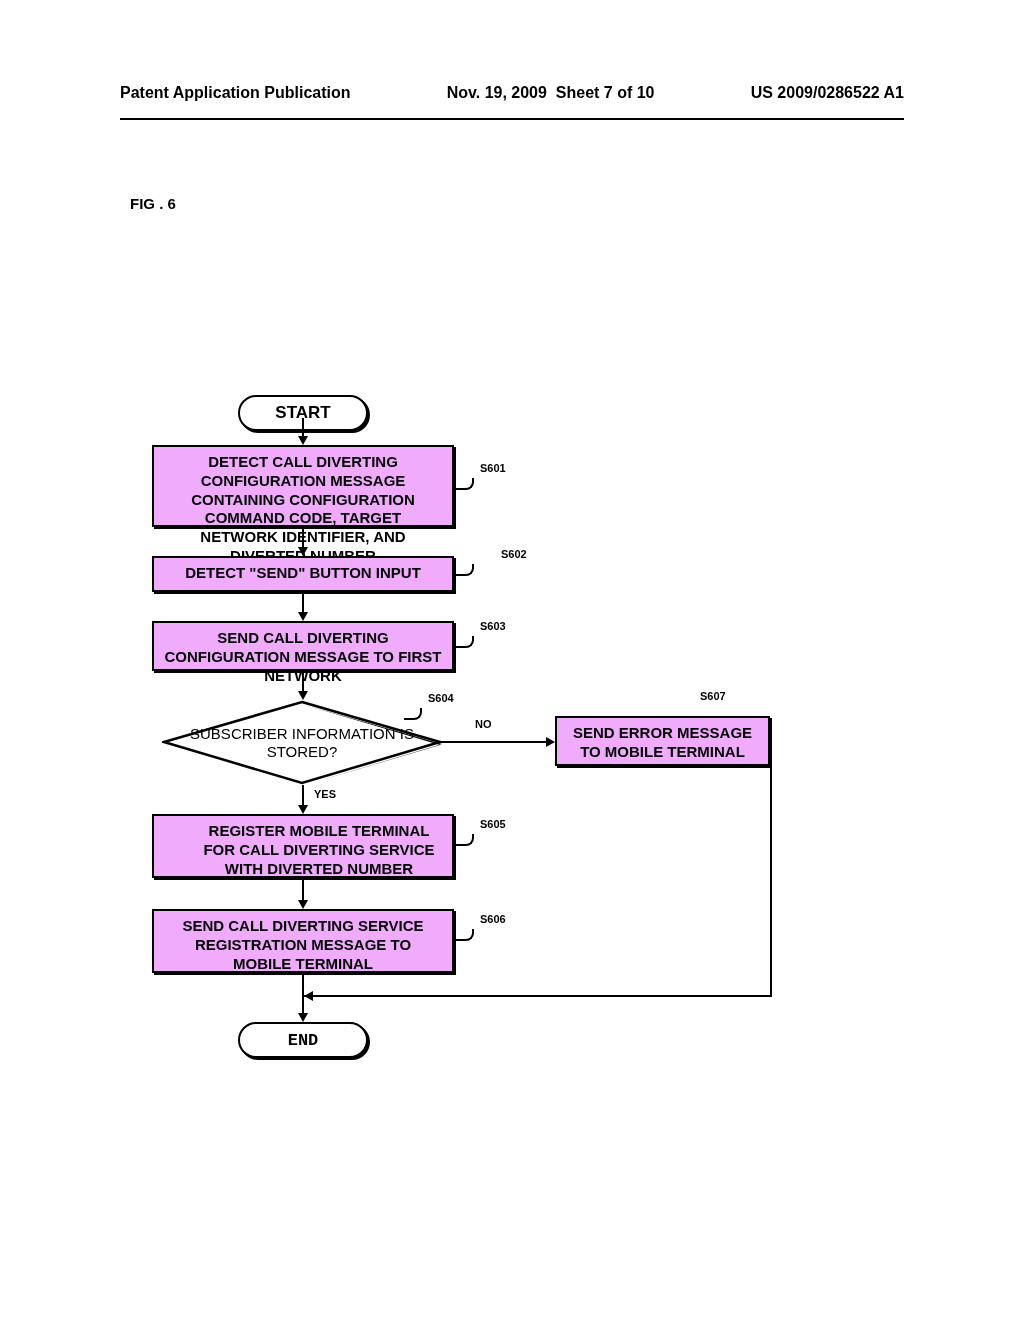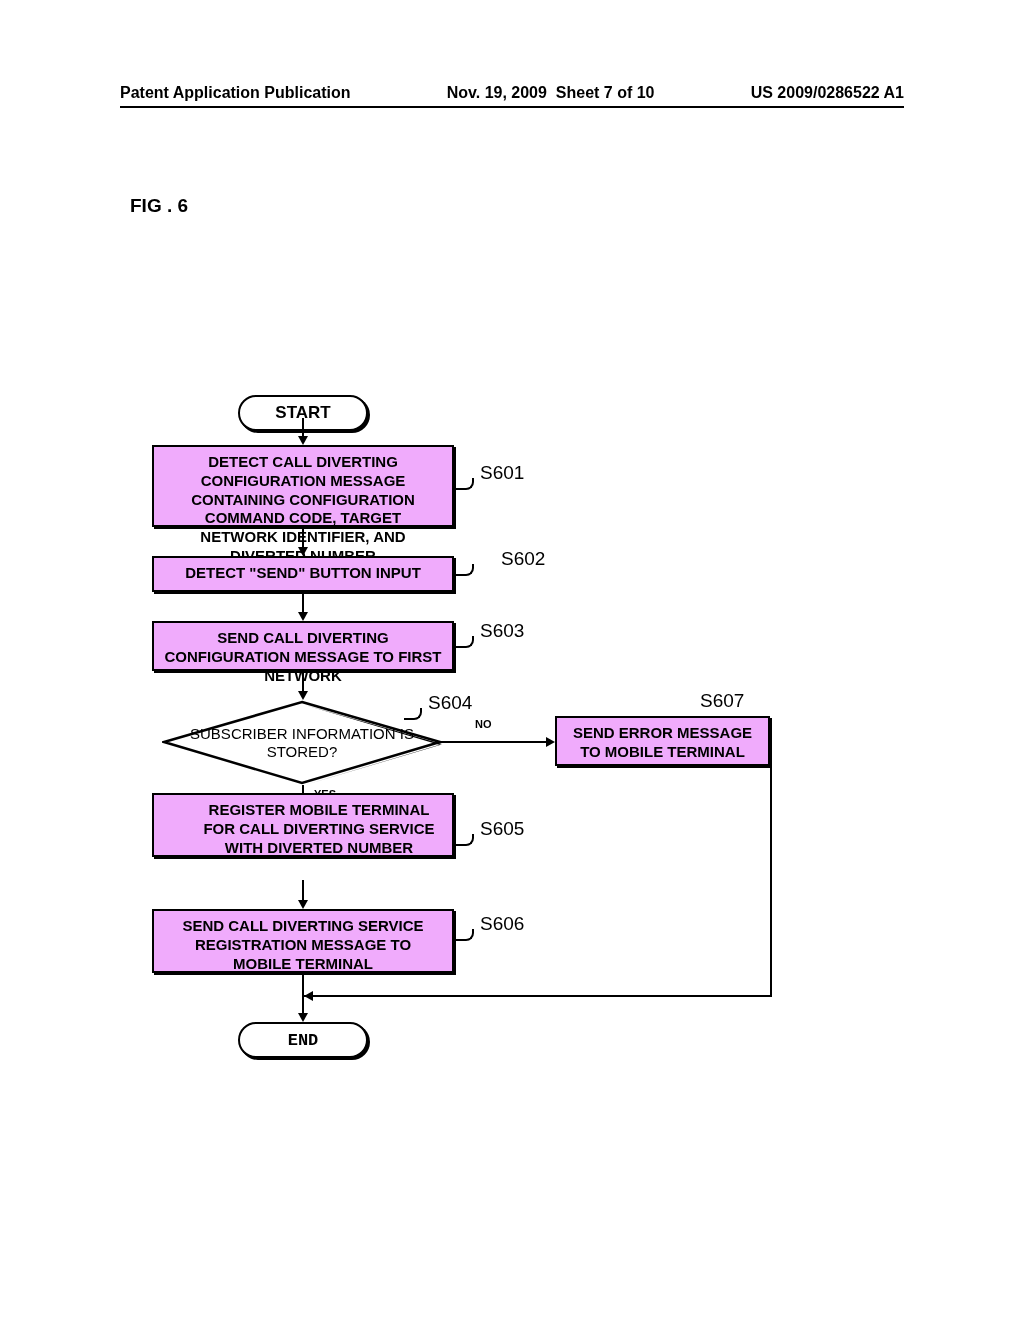--- a/index.html
+++ b/index.html
@@ -9,31 +9,31 @@
       background: white;
       font-family: Arial, Helvetica, sans-serif;
       position: relative;
     }
     .header {
       position: absolute;
       top: 84px;
       left: 120px;
       right: 120px;
       border-bottom: 2px solid #000;
-      padding-bottom: 4px;
+      padding-bottom: 16px;
       display: flex;
       justify-content: space-between;
       font-size: 16px;
       font-weight: bold;
     }
     .figure-label {
       position: absolute;
       top: 195px;
       left: 130px;
-      font-size: 19px;
+      font-size: 15px;
       font-weight: bold;
     }
     .diagram {
       position: absolute;
       top: 380px;
       left: 140px;
       right: 180px;
     }
     .terminator {
       width: 130px;
@@ -74,22 +74,22 @@
       display: flex;
       align-items: center;
       justify-content: center;
       text-align: center;
       font-weight: normal;
       font-size: 15px;
       line-height: 1.2;
     }
     .step-label {
       position: absolute;
-      font-weight: normal;
-      font-size: 19px;
+      font-weight: bold;
+      font-size: 11px;
     }
     .branch-label {
       position: absolute;
       font-weight: bold;
       font-size: 11px;
     }
     .arrow-line {
       position: absolute;
       background: #000;
     }
@@ -187,21 +187,21 @@
 
   <div class="process" style="left:415px; top:336px; width:215px; height:50px;">
     <span>SEND ERROR MESSAGE TO MOBILE TERMINAL</span>
   </div>
   <div class="step-label" style="left:560px; top:310px;text-align:center;">S607</div>
 
   <div class="arrow-line" style="left:162px; top:405px; width:2px; height:22px;"></div>
   <div class="arrow-head down" style="left:158px; top:425px;"></div>
   <div class="branch-label" style="left:174px; top:408px;">YES</div>
 
-  <div class="process" style="left:12px; top:413px; width:302px; height:64px;padding-left:42px;">
+  <div class="process" style="left:12px; top:434px; width:302px; height:64px;padding-left:42px;">
     <span>REGISTER MOBILE TERMINAL FOR CALL DIVERTING SERVICE WITH DIVERTED NUMBER</span>
   </div>
   <div class="tick" style="left:316px; top:454px;"></div>
   <div class="step-label" style="left:340px; top:438px;">S605</div>
 
   <div class="arrow-line" style="left:162px; top:500px; width:2px; height:22px;"></div>
   <div class="arrow-head down" style="left:158px; top:520px;"></div>
 
   <div class="process" style="left:12px; top:529px; width:302px; height:64px;">
     <span>SEND CALL DIVERTING SERVICE REGISTRATION MESSAGE TO MOBILE TERMINAL</span>

